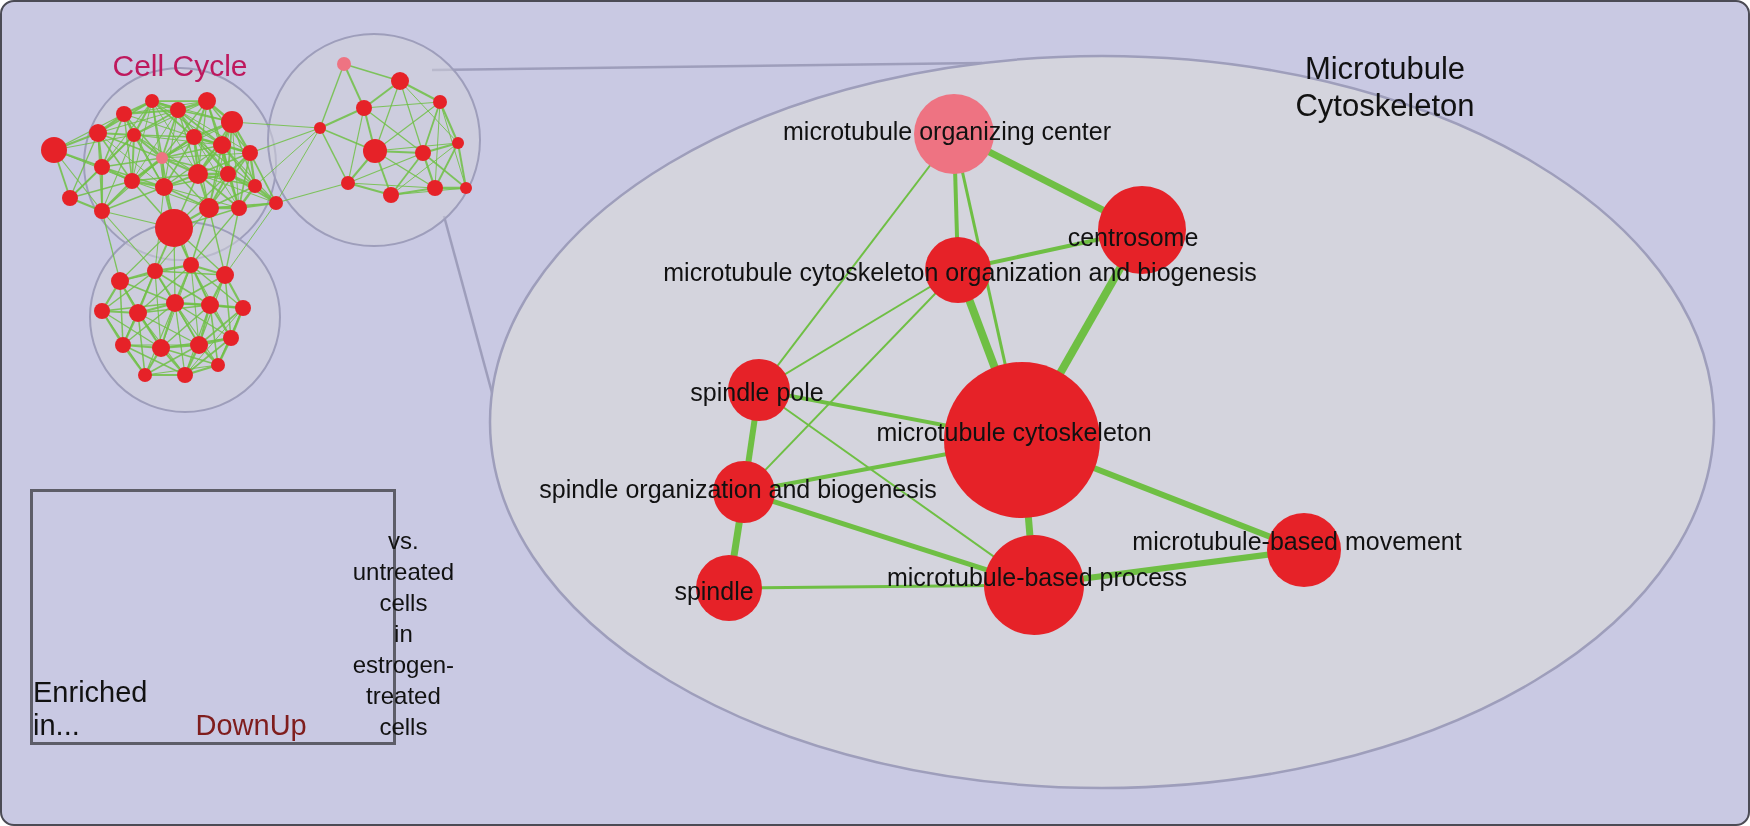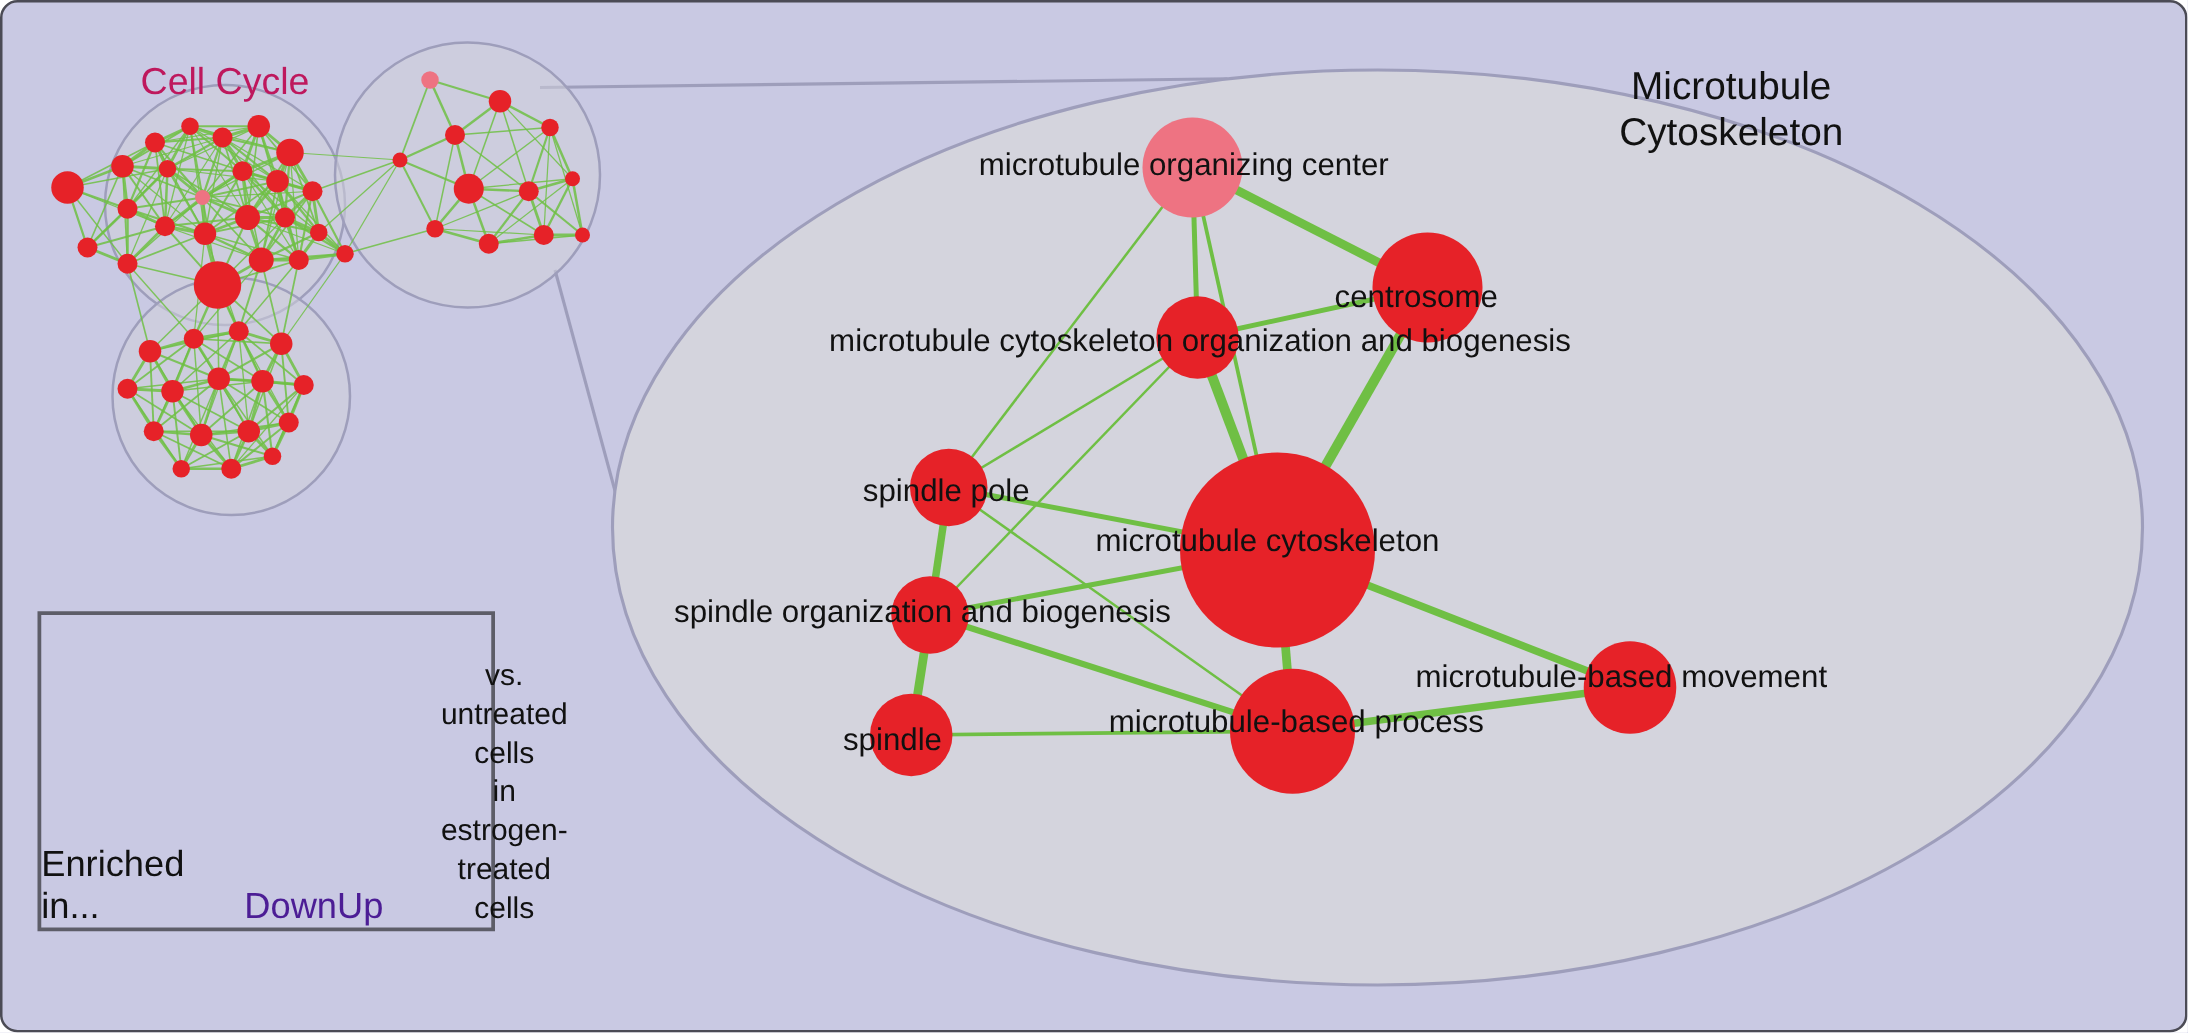--- a/index.html
+++ b/index.html
@@ -21,21 +21,21 @@
   }
   .legend{
     position:absolute;left:28px;top:487px;width:366px;height:256px;
     border:3px solid #5d5d68;box-sizing:border-box;
     display:flex;flex-direction:row;align-items:flex-end;
   }
   .legend-title{font-size:29px;color:#111;margin-top:10px;}
   .legend-bar{width:207px;height:42px;margin-top:8px;}
   .legend-row{
     width:100%;display:flex;justify-content:space-between;box-sizing:border-box;
-    padding:4px 46px 0 48px;font-size:29px;color:#4c1d95;
+    padding:4px 46px 0 48px;font-size:29px;color:#7f1d1d;
   }
   .legend-notes{margin-top:7px;text-align:center;font-size:24px;color:#111;line-height:31px;}
 </style>
 </head>
 <body>
 
 <div class="figure">
 
   <svg id="net" width="1750" height="826" viewBox="0 0 1750 826">
       <line x1="430" y1="68" x2="980" y2="61" stroke="#9e9ebb" stroke-width="2.5"></line>

